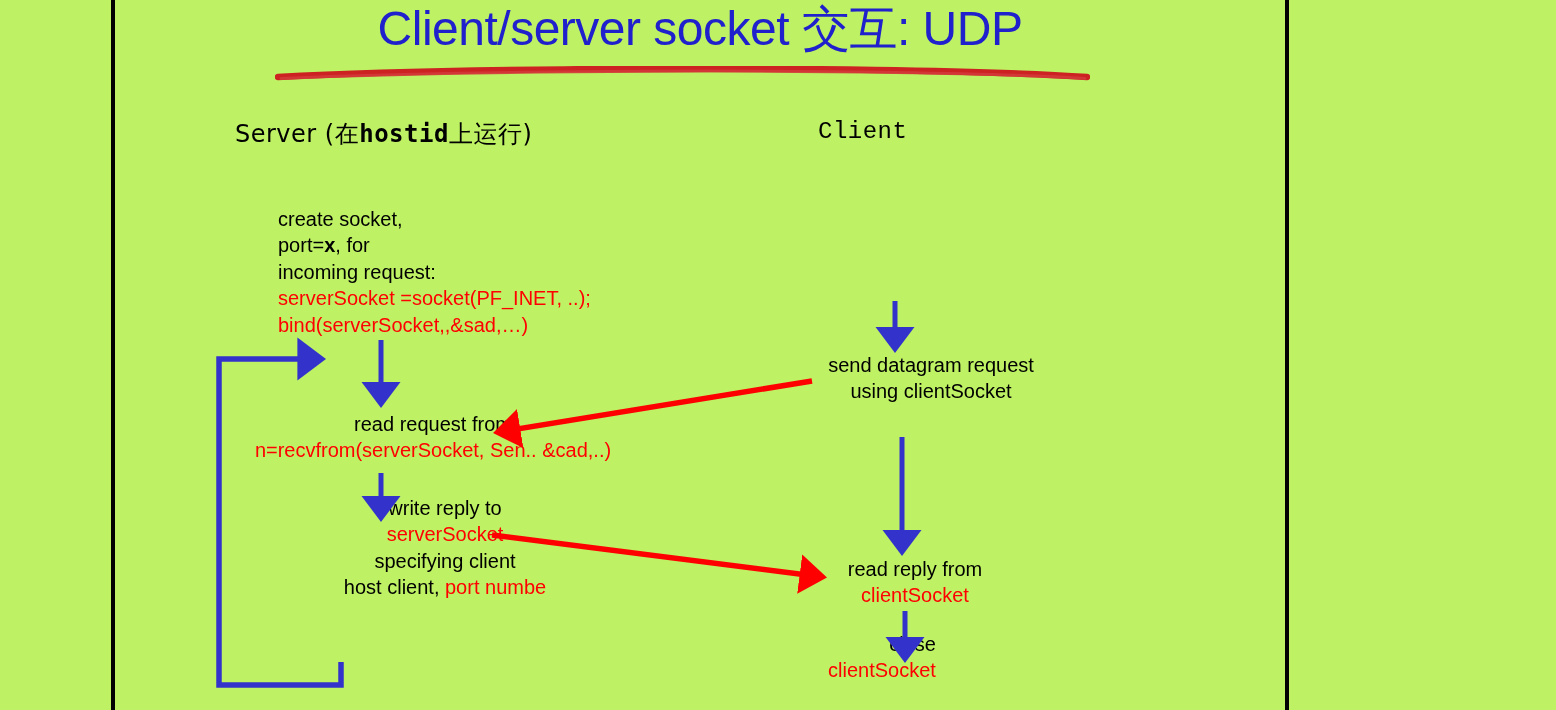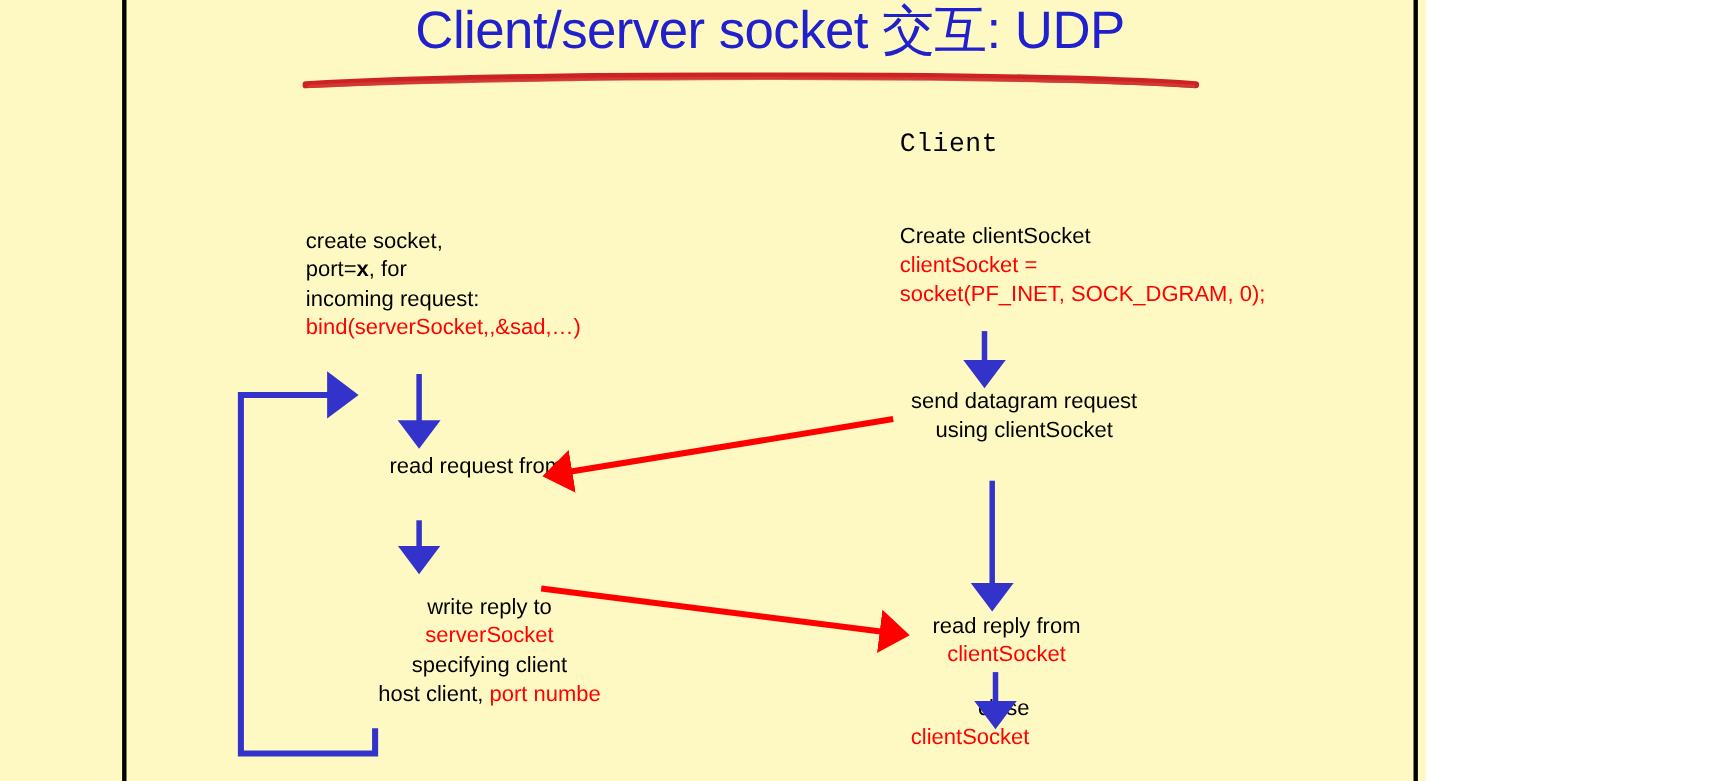--- a/index.html
+++ b/index.html
@@ -1,18 +1,18 @@
 <!DOCTYPE html>
 <html><head>
 <meta charset="utf-8">
 <style>
   html,body{margin:0;padding:0;background:#ffffff;}
   body{width:1556px;height:710px;overflow:hidden;
        font-family:"Liberation Sans",sans-serif;}
-  #slide{position:relative;width:1296px;height:710px;background:#fef9c3;}
+  #slide{position:relative;width:1556px;height:710px;background:#bef264;}
 
   .border-line{position:absolute;top:0;width:4px;height:710px;background:#000;}
   #border-left{left:111px;}
   #border-right{left:1285px;}
 
   #title{position:absolute;left:115px;top:4px;width:1170px;text-align:center;
          color:#2020cc;font-size:48px;line-height:1.0;letter-spacing:-0.5px;
          white-space:nowrap;}
   #title-underline{position:absolute;left:275px;top:66px;width:815px;height:16px;}
 
@@ -23,21 +23,21 @@
   .mono-bold{font-family:"DejaVu Sans Mono","Liberation Mono",monospace;font-weight:bold;}
 
   .blk{position:absolute;font-size:20px;line-height:1.32;color:#000;white-space:nowrap;}
   .red{color:#ff0000;}
   .b{font-weight:bold;}
   .ta-left{text-align:left;}
 
   
   #srv-create{left:278px;top:206px;text-align:left;}
   #srv-read{left:228px;top:411px;text-align:center;width:410px;}
-  #srv-write{left:155px;top:495px;text-align:center;width:580px;margin-top:44px;}
+  #srv-write{left:155px;top:495px;text-align:center;width:580px;}
 
   
   #cli-create{left:818px;top:202px;text-align:left;}
   #cli-send{left:770px;top:352px;text-align:center;width:322px;}
   #cli-read{left:800px;top:556px;text-align:center;width:230px;}
   #cli-close{left:828px;top:631px;text-align:right;}
 
   svg.overlay{position:absolute;left:0;top:0;width:1556px;height:710px;
               pointer-events:none;}
 </style>
@@ -51,46 +51,46 @@
 
   <div id="title">
     <span>Client/server socket </span><span style="font-family:'DejaVu Sans',sans-serif;">交互</span><span>: UDP</span>
   </div>
 
   <svg id="title-underline" viewBox="0 0 815 16" preserveAspectRatio="none">
     <path d="M3,11 C150,3 420,1 600,4 C700,5.5 770,8 812,11" stroke="#cc2222" stroke-width="6.5" fill="none" stroke-linecap="round"></path>
     <path d="M6,12.5 C160,5.5 430,3.5 620,6.5 C710,8 780,10 810,12.5" stroke="#d43a3a" stroke-width="3" fill="none" stroke-linecap="round" opacity="0.85"></path>
   </svg>
 
+  <div class="col-head" id="server-head">
+    <span>Server (在</span><span class="mono-bold">hostid</span><span>上运行)</span>
+  </div>
 
   <div class="col-head" id="client-head">Client</div>
 
   <div class="blk ta-left" id="srv-create">
     <div>create socket,</div>
     <div>port=<span class="b">x</span>, for</div>
     <div>incoming request:</div>
+    <div class="red">serverSocket =socket(PF_INET, ..);</div>
     <div class="red">bind(serverSocket,,&amp;sad,…)</div>
   </div>
 
   <div class="blk" id="srv-read">
     <div>read request from</div>
+    <div class="red">n=recvfrom(serverSocket, Sen.. &amp;cad,..)</div>
   </div>
 
   <div class="blk" id="srv-write">
     <div>write reply to</div>
     <div class="red">serverSocket</div>
     <div>specifying client</div>
     <div><span>host client, </span><span class="red">port numbe</span></div>
   </div>
 
-  <div class="blk ta-left" id="cli-create">
-    <div>Create clientSocket</div>
-    <div class="red">clientSocket =</div>
-    <div class="red">socket(PF_INET, SOCK_DGRAM, 0);</div>
-  </div>
 
   <div class="blk" id="cli-send">
     <div>send datagram request</div>
     <div>using clientSocket</div>
   </div>
 
   <div class="blk" id="cli-read">
     <div>read reply from</div>
     <div class="red">clientSocket</div>
   </div>

